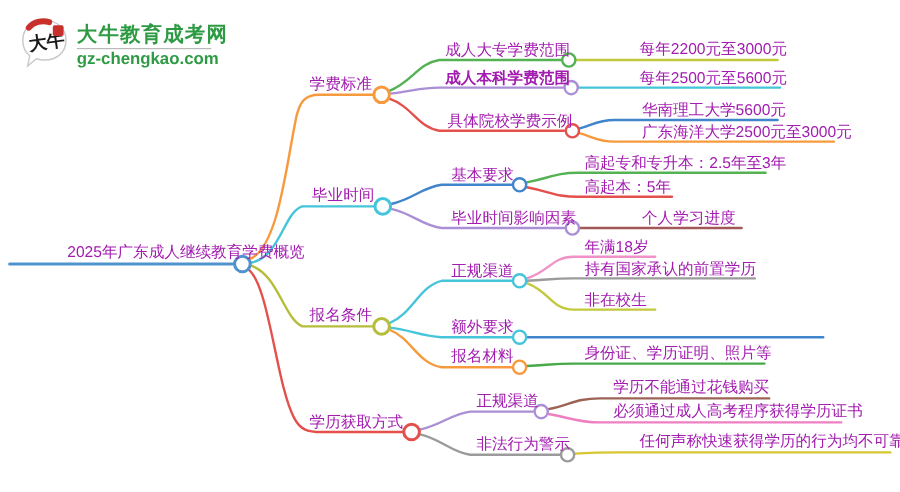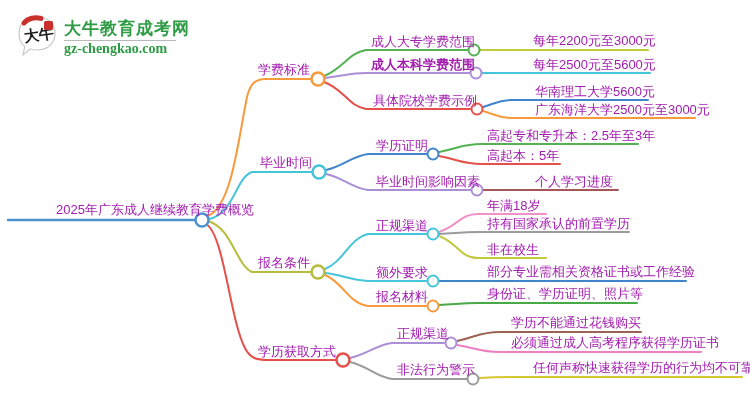--- a/index.html
+++ b/index.html
@@ -3,21 +3,21 @@
 <meta charset="utf-8">
 <style>
   html,body{margin:0;padding:0;}
   body{font-family:"Liberation Sans","DejaVu Sans",sans-serif;background:#ffffff;}
   .stage{position:relative;width:750px;height:410px;background:#ffffff;overflow:hidden;}
   .map-svg{position:absolute;left:0;top:0;}
   .lbl{position:absolute;font-size:13px;line-height:14px;color:#a21caf;white-space:nowrap;cursor:default;}
   .lbl.root{font-size:13px;letter-spacing:0px;margin-left:40px;}
   
   .logo{position:absolute;left:16px;top:14px;display:flex;align-items:center;gap:6px;}
-  .logo-txt{display:flex;flex-direction:column;font-family:Liberation Serif, serif;}
+  .logo-txt{display:flex;flex-direction:column;}
   .logo-name{color:#2e9b44;font-weight:bold;font-size:17px;line-height:19px;letter-spacing:1px;}
   .logo-divider{height:1px;background:#b9b9b9;margin:2px 0 1px 0;width:112px;}
   .logo-url{color:#2e9b44;font-weight:bold;font-size:14px;line-height:13px;}
 </style>
 </head>
 <body>
 
 <div class="stage">
 
   <svg class="map-svg" width="750" height="410" viewBox="0 0 750 410">
@@ -97,33 +97,32 @@
   <div class="lbl" style="left:258px;top:63px;">学费标准</div>
   <div class="lbl" style="left:371px;top:35px;">成人大专学费范围</div>
   <div class="lbl" style="left:371px;top:58px;font-weight:bold;">成人本科学费范围</div>
   <div class="lbl" style="left:373px;top:94px;">具体院校学费示例</div>
   <div class="lbl" style="left:533px;top:34px;">每年2200元至3000元</div>
   <div class="lbl" style="left:533px;top:58px;">每年2500元至5600元</div>
   <div class="lbl" style="left:535px;top:85px;">华南理工大学5600元</div>
   <div class="lbl" style="left:535px;top:103px;">广东海洋大学2500元至3000元</div>
 
   <div class="lbl" style="left:260px;top:156px;">毕业时间</div>
-  <div class="lbl" style="left:376px;top:139px;">学历证明</div>
+  <div class="lbl" style="left:376px;top:139px;">基本要求</div>
   <div class="lbl" style="left:487px;top:129px;">高起专和专升本：2.5年至3年</div>
   <div class="lbl" style="left:487px;top:149px;">高起本：5年</div>
   <div class="lbl" style="left:376px;top:175px;">毕业时间影响因素</div>
   <div class="lbl" style="left:535px;top:175px;">个人学习进度</div>
 
   <div class="lbl" style="left:258px;top:256px;">报名条件</div>
   <div class="lbl" style="left:376px;top:219px;">正规渠道</div>
   <div class="lbl" style="left:487px;top:199px;">年满18岁</div>
   <div class="lbl" style="left:487px;top:217px;">持有国家承认的前置学历</div>
   <div class="lbl" style="left:487px;top:243px;">非在校生</div>
   <div class="lbl" style="left:376px;top:266px;">额外要求</div>
-  <div class="lbl" style="left:487px;top:265px;">部分专业需相关资格证书或工作经验</div>
   <div class="lbl" style="left:376px;top:290px;">报名材料</div>
   <div class="lbl" style="left:487px;top:287px;">身份证、学历证明、照片等</div>
 
   <div class="lbl" style="left:258px;top:345px;">学历获取方式</div>
   <div class="lbl" style="left:397px;top:327px;">正规渠道</div>
   <div class="lbl" style="left:511px;top:316px;">学历不能通过花钱购买</div>
   <div class="lbl" style="left:511px;top:336px;">必须通过成人高考程序获得学历证书</div>
   <div class="lbl" style="left:397px;top:363px;">非法行为警示</div>
   <div class="lbl" style="left:533px;top:361px;">任何声称快速获得学历的行为均不可靠</div>
 

